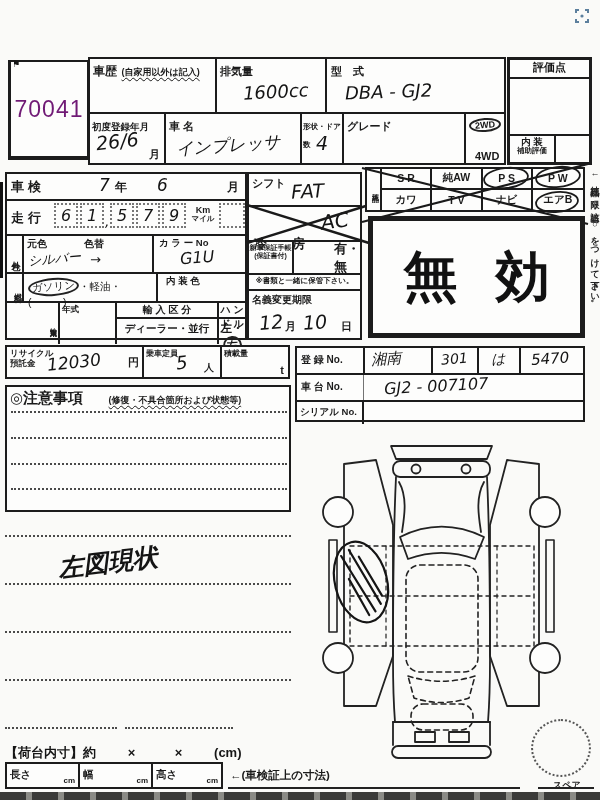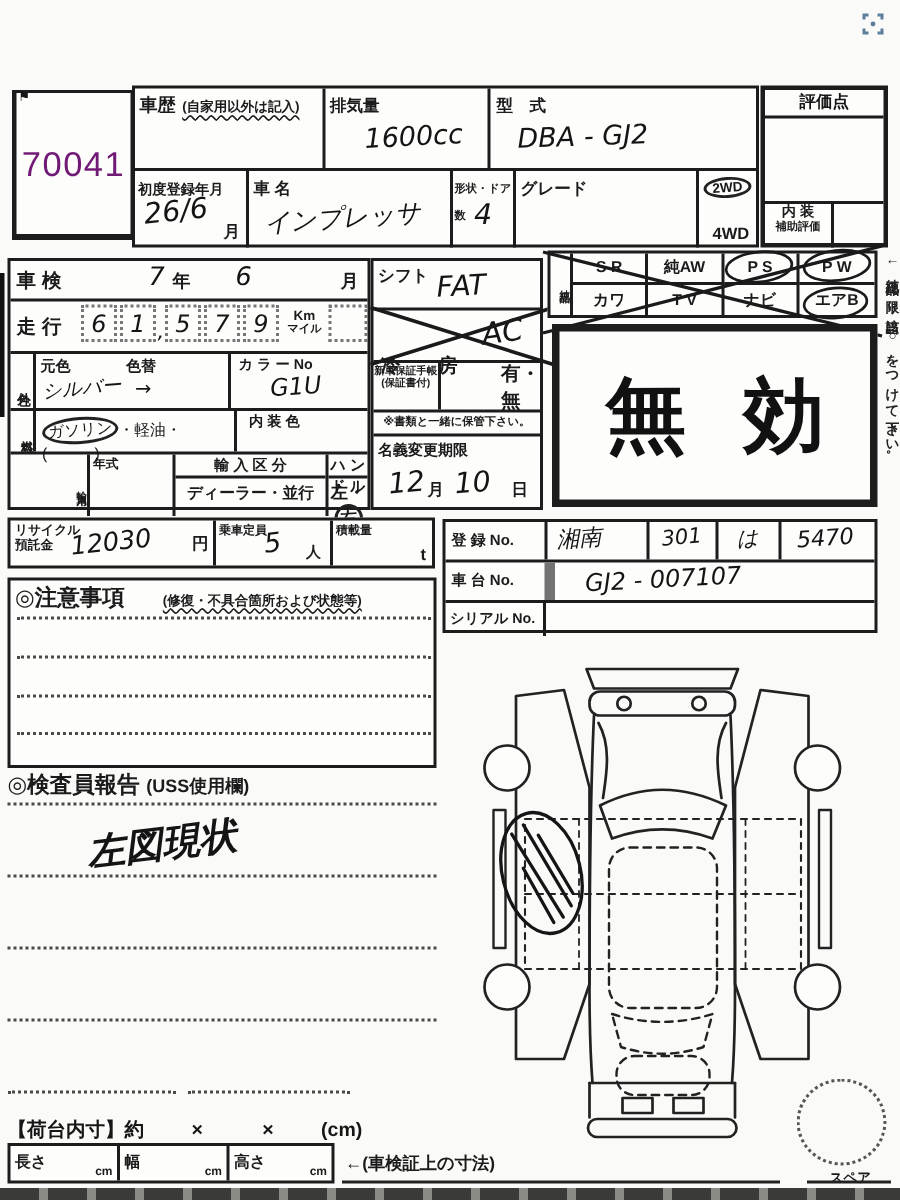--- a/index.html
+++ b/index.html
@@ -257,44 +257,40 @@
 
   <div class="bx" style="left:295px;top:346px;width:290px;height:76px;">
     <div style="display:flex;height:25px;border-bottom:2px solid #1c1c1c;">
       <div class="lbl" style="width:62px;border-right:2px solid #1c1c1c;font-size:10px;padding:5px 0 0 4px;">登 録 No.</div>
       <div style="width:66px;border-right:2px solid #1c1c1c;"><span class="hw" style="font-size:15px;display:inline-block;transform:rotate(-4deg);padding:2px 0 0 6px;">湘南</span></div>
       <div style="width:44px;border-right:2px solid #1c1c1c;"><span class="hw" style="font-size:14px;display:inline-block;transform:rotate(-5deg);padding:3px 0 0 8px;">301</span></div>
       <div style="width:40px;border-right:2px solid #1c1c1c;"><span class="hw" style="font-size:14px;display:inline-block;transform:rotate(-4deg);padding:3px 0 0 12px;">は</span></div>
       <div style="flex:1;"><span class="hw" style="font-size:15px;display:inline-block;transform:rotate(-4deg);padding:2px 0 0 10px;">5470</span></div>
     </div>
     <div style="display:flex;height:25px;border-bottom:2px solid #1c1c1c;">
-      <div class="lbl" style="width:62px;border-right:7px solid #737373;font-size:10px;padding:5px 0 0 4px;">車 台 No.</div>
+      <div class="lbl" style="width:62px;border-right:1px solid #737373;font-size:10px;padding:5px 0 0 4px;">車 台 No.</div>
       <div style="flex:1;"><span class="hw" style="font-size:16px;display:inline-block;transform:rotate(-3deg);padding:2px 0 0 20px;">GJ2 - 007107</span></div>
     </div>
     <div style="display:flex;height:22px;">
       <div class="lbl" style="width:62px;border-right:2px solid #1c1c1c;font-size:9.5px;padding:4px 0 0 3px;">シリアル No.</div>
       <div style="flex:1;"></div>
     </div>
   </div>
 
   <div class="bx" style="left:5px;top:385px;width:286px;height:127px;">
     <div style="padding:2px 0 0 3px;">
       <span class="lbl" style="font-size:15px;">◎注意事項</span>
       <span class="lbl wavy" style="font-size:9px;margin-left:21px;">(修復・不具合箇所および状態等)</span>
     </div>
     <div class="dotline" style="left:4px;top:24px;width:276px;"></div>
     <div class="dotline" style="left:4px;top:50px;width:276px;"></div>
     <div class="dotline" style="left:4px;top:76px;width:276px;"></div>
     <div class="dotline" style="left:4px;top:101px;width:276px;"></div>
   </div>
 
-  <div class="abs" style="left:5px;top:514px;width:290px;">
-    <span class="lbl" style="font-size:15px;">◎検査員報告</span>
-    <span class="lbl" style="font-size:12px;">(USS使用欄)</span>
-  </div>
   <div class="dotline" style="left:5px;top:535px;width:286px;"></div>
   <div class="dotline" style="left:5px;top:583px;width:286px;"></div>
   <div class="dotline" style="left:5px;top:631px;width:286px;"></div>
   <div class="dotline" style="left:5px;top:679px;width:286px;"></div>
   <div class="dotline" style="left:5px;top:727px;width:112px;"></div>
   <div class="dotline" style="left:125px;top:727px;width:108px;"></div>
   <span class="hw abs" style="left:58px;top:546px;font-size:25px;font-weight:bold;transform:rotate(-7deg);">左図現状</span>
 
   <svg class="abs" style="left:298px;top:424px;" width="300" height="336" viewBox="0 0 300 336">
     <g stroke="#222" stroke-width="1.8" fill="none" stroke-linejoin="round" stroke-linecap="round">

